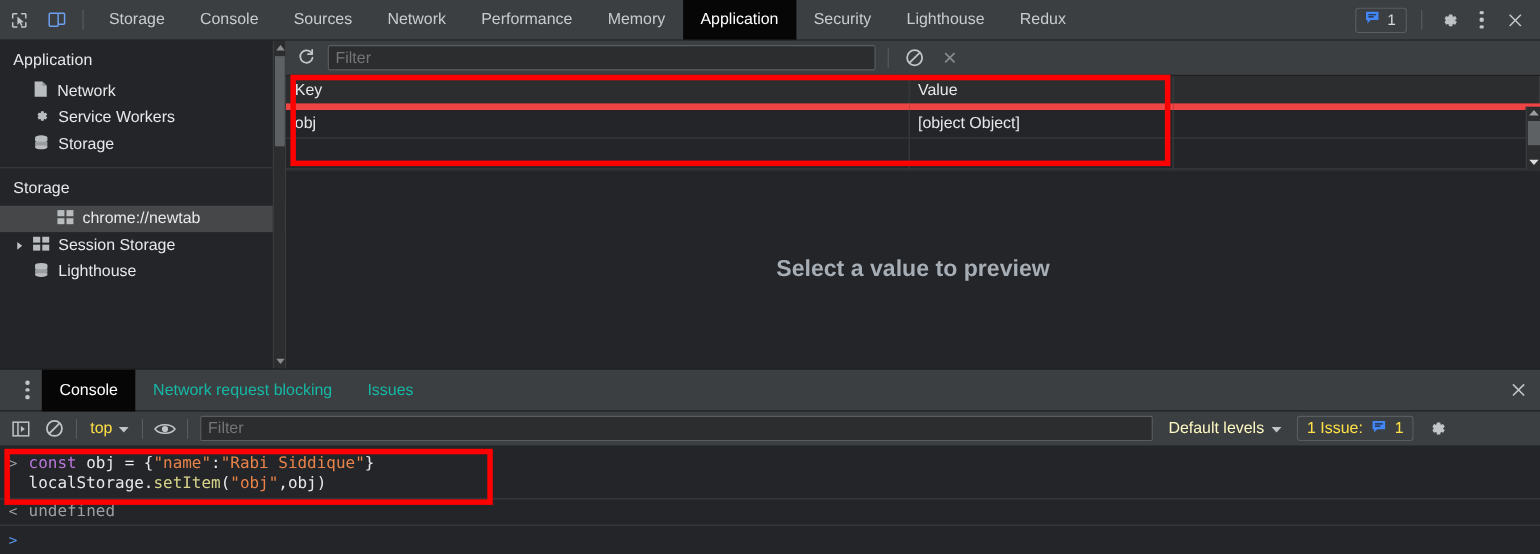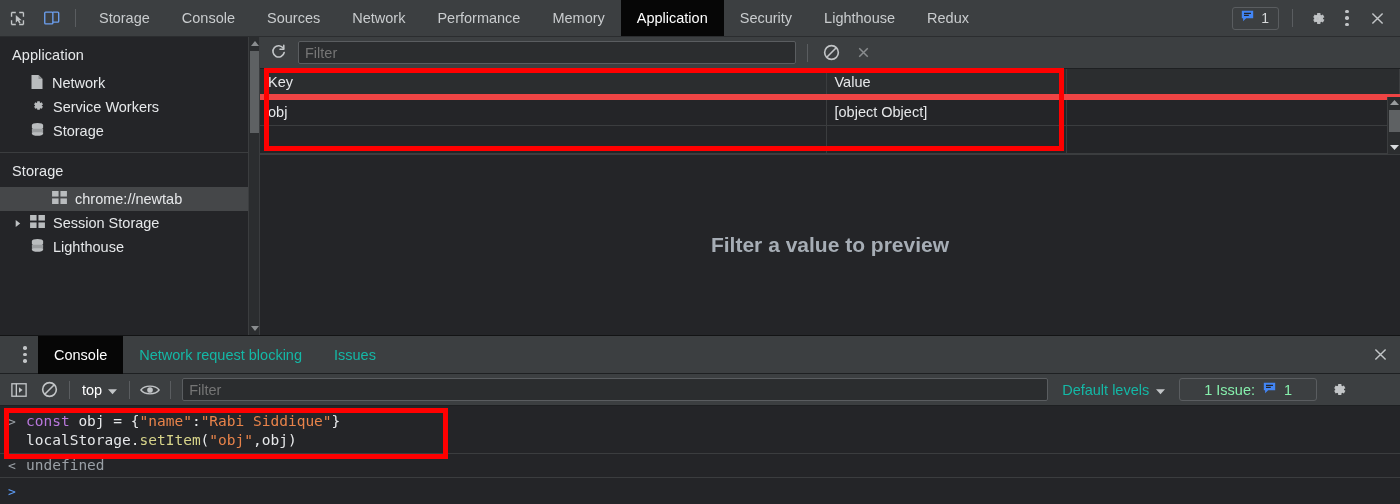--- a/index.html
+++ b/index.html
@@ -122,29 +122,29 @@
   .dt{ height:38px;display:flex;align-items:center;padding:0 16px;font-size:14.5px;color:#14b8a6;cursor:pointer;white-space:nowrap; }
   .dt.active{ background:#060606;color:#ffffff; }
   .drawer-close{ margin-left:auto;width:40px;height:38px;display:flex;align-items:center;justify-content:center;cursor:pointer; }
 
   .console-toolbar{
     height:32px;min-height:32px;background:#3c3f41;display:flex;align-items:center;gap:0;
     padding:0 4px; border-bottom:1px solid #1e2022;
   }
   .ct-icon{width:30px;height:26px;display:flex;align-items:center;justify-content:center;cursor:pointer;}
   .ct-sep{width:1px;height:18px;background:#5a5d60;margin:0 5px;}
-  .ct-drop{display:flex;align-items:center;gap:6px;font-size:14.5px;color:#ffffff;padding:0 7px;height:24px;cursor:pointer;}
+  .ct-drop{display:flex;align-items:center;gap:6px;font-size:14.5px;color:#fde047;padding:0 7px;height:24px;cursor:pointer;}
   .console-filter{
     flex:1; max-width:866px; height:23px;background:#2b2d2f;border:1px solid #5a5d60;border-radius:2px;
     color:#9aa0a6;font-size:14.5px;padding:0 6px;margin:0 6px;outline:none;font-family:"Liberation Sans",sans-serif;
   }
-  .levels{display:flex;align-items:center;gap:7px;font-size:14.5px;color:#14b8a6;padding:0 8px;height:24px;cursor:pointer;}
+  .levels{display:flex;align-items:center;gap:7px;font-size:14.5px;color:#fef9c3;padding:0 8px;height:24px;cursor:pointer;}
   .issues-chip{
     display:flex;align-items:center;gap:7px;border:1px solid #5a5d60;border-radius:3px;
-    padding:1px 24px;height:23px;margin:0 6px;cursor:pointer;font-size:14.5px;color:#86efac;
+    padding:1px 8px;height:23px;margin:0 6px;cursor:pointer;font-size:14.5px;color:#fde047;
   }
 
   .console-body{ flex:1; position:relative; background:#242528; font-family:"DejaVu Sans Mono", monospace; overflow:hidden; }
   .cl{ display:flex; align-items:flex-start; padding-left:8px; font-size:14.5px; line-height:19px; }
   .cl .gut{ width:18px; min-width:18px; color:#9aa0a6; font-size:13px; line-height:19px; }
   .cl .gut.blue{ color:#5c9bf5; }
   .inputline{ padding-top:6px; padding-bottom:3px; }
   .inputline .code{ color:#e6e8ea; white-space:pre; }
   .resline{ border-top:1px solid #3b3d3f; border-bottom:1px solid #3b3d3f; padding-top:2px; padding-bottom:2px; color:#9aa0a6; }
   .promptline{ padding-top:4px; }
@@ -369,21 +369,21 @@
           <div class="thumb"></div>
           <div class="arr dn">
             <svg width="9" height="6" viewBox="0 0 9 6">
                 <path d="M0 0 L9 0 L4.5 5 Z" fill="#d9dcde"></path>
               </svg>
           </div>
         </div>
       </div>
 
       <div class="preview">
-        <span>Filter a value to preview</span>
+        <span>Select a value to preview</span>
       </div>
 
       <div class="redbox" style="left:4px; top:31px; width:800px; height:83px;"></div>
     </div>
   </div>
 
   <div class="drawer">
     <div class="drawer-tabs">
       <div class="vdots" style="margin-left:12px;">
           <i></i>

